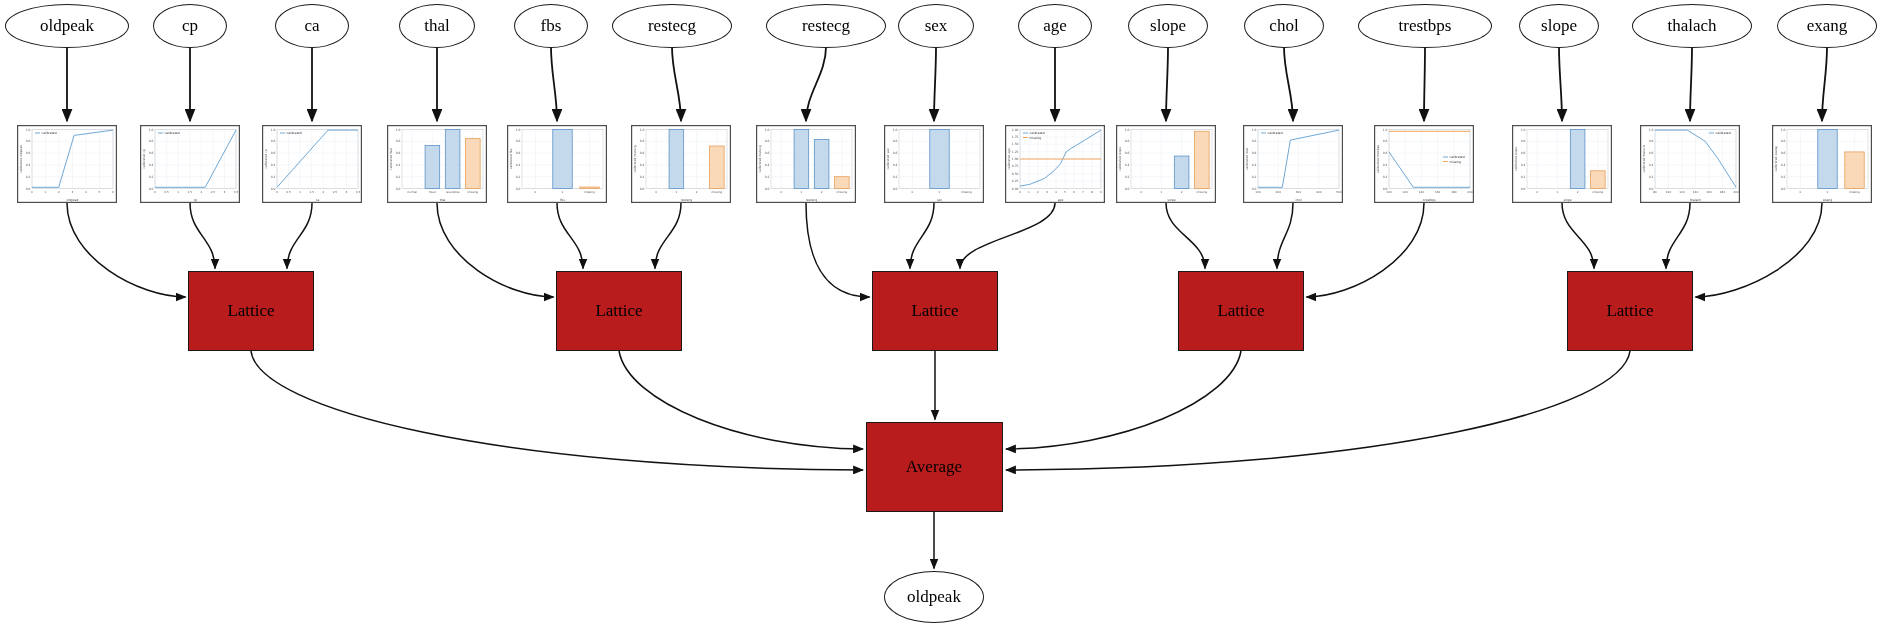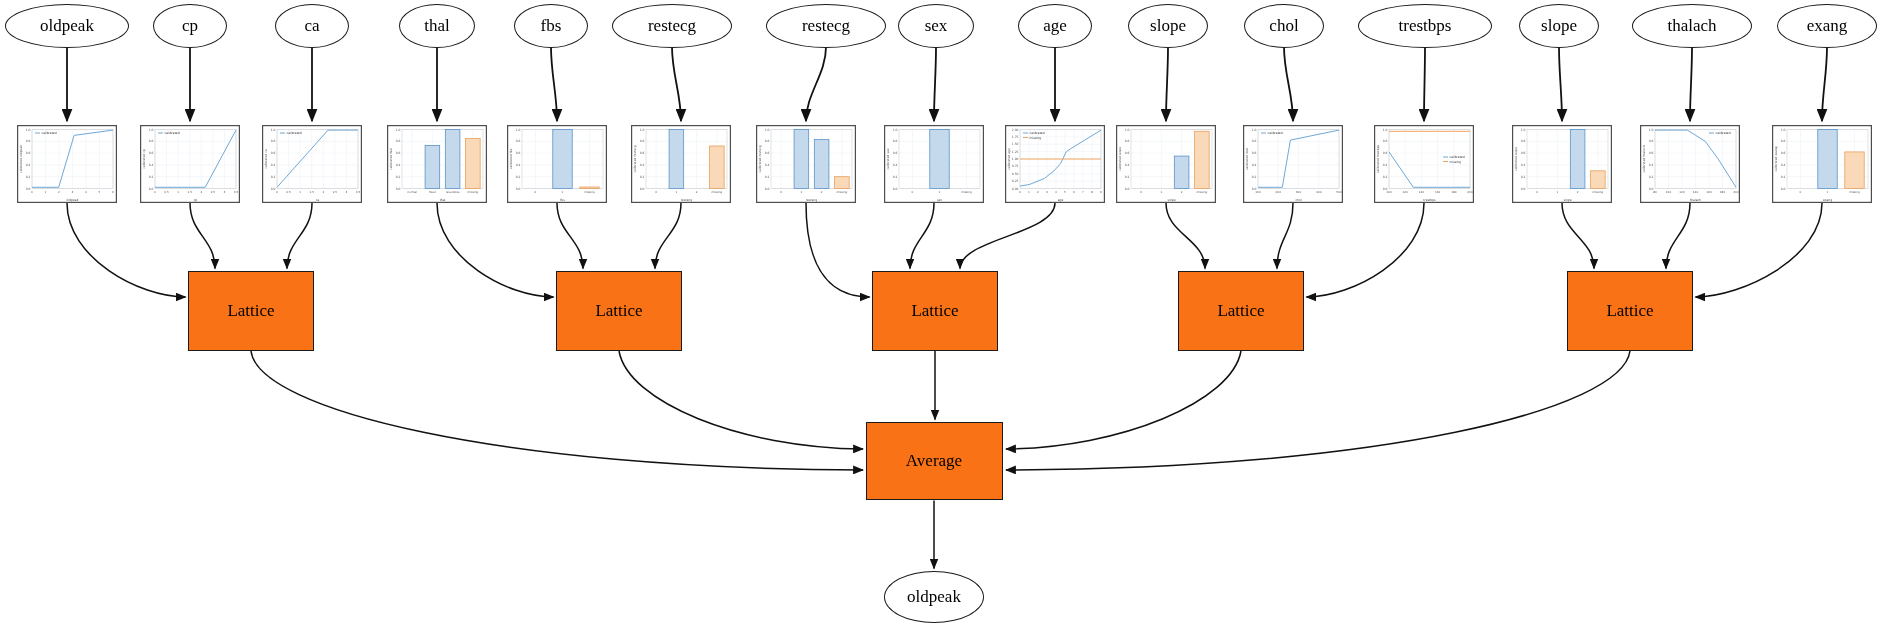--- a/index.html
+++ b/index.html
@@ -21,21 +21,21 @@
     align-items:center;
     justify-content:center;
     font-size:17px;
     color:#000000;
     box-sizing:border-box;
     z-index:2;
   }
   .node-box{
     position:absolute;
     border:1.4px solid #1a1a1a;
-    background:#f97316;
+    background:#b91c1c;
     display:flex;
     align-items:center;
     justify-content:center;
     font-size:17px;
     color:#000000;
     box-sizing:border-box;
     z-index:2;
   }
   .chart{
     position:absolute;
@@ -651,20 +651,20 @@
       </div>
       <div class="node-box" style="left: 872px; top: 271px; width: 126px; height: 80px;">
         <span>Lattice</span>
       </div>
       <div class="node-box" style="left: 1178px; top: 271px; width: 126px; height: 80px;">
         <span>Lattice</span>
       </div>
       <div class="node-box" style="left: 1567px; top: 271px; width: 126px; height: 80px;">
         <span>Lattice</span>
       </div>
-      <div class="node-box" style="left: 865.5px; top: 422px; width: 137px; height: 78px;">
+      <div class="node-box" style="left: 865.5px; top: 422px; width: 137px; height: 90px;">
         <span>Average</span>
       </div>
       <div class="node-ellipse" style="left: 884px; top: 571px; width: 100px; height: 52px;">
         <span>oldpeak</span>
       </div>
     </div>
 </div>
 
 </body></html>

